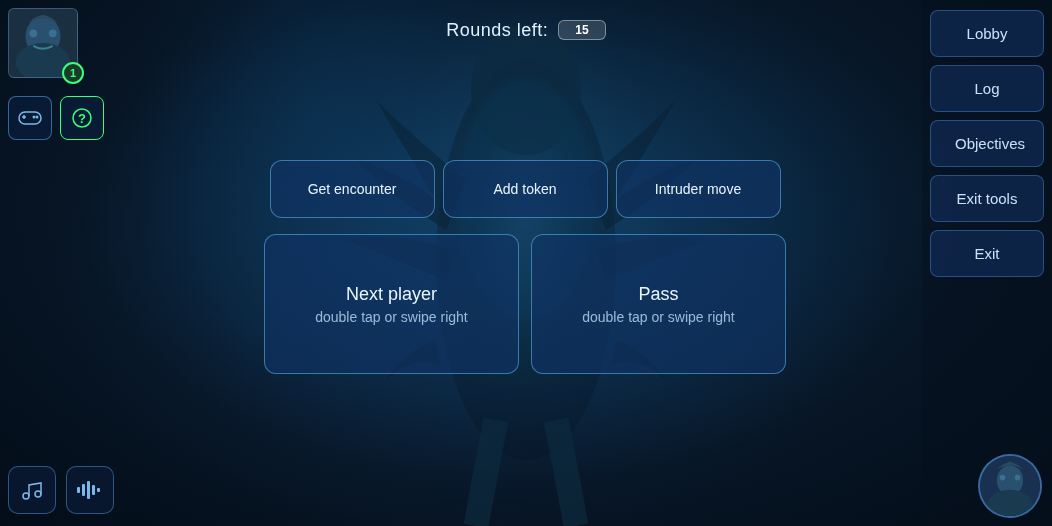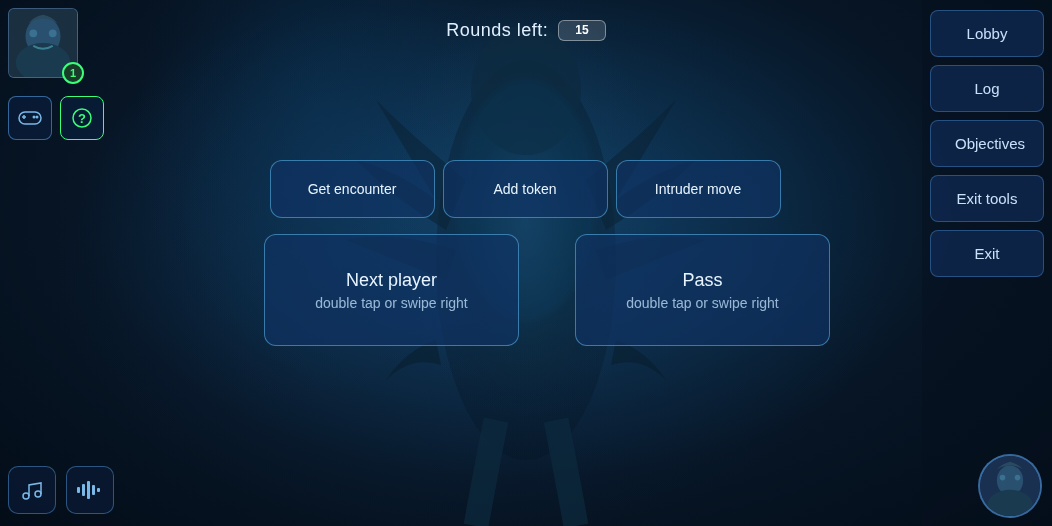--- a/index.html
+++ b/index.html
@@ -66,20 +66,21 @@
       right: 0;
       height: 60px;
       display: flex;
       align-items: center;
       justify-content: center;
       z-index: 10;
     }
 
     .rounds-container {
       display: flex;
+      align-items: center;
       gap: 10px;
     }
 
     .rounds-label {
       color: #e0f0ff;
       font-size: 18px;
       font-weight: 500;
       letter-spacing: 0.5px;
     }
 
@@ -212,24 +213,23 @@
 
     .action-btn.small {
       width: 165px;
       height: 58px;
       font-size: 14px;
       font-weight: 500;
     }
 
     .action-btn.large {
       width: 255px;
-      height: 112px;
+      height: 140px;
       font-size: 18px;
       font-weight: 500;
-      margin-left: 44px;
     }
 
     .action-btn .btn-subtitle {
       font-size: 14px;
       color: rgba(200,230,255,0.75);
       margin-top: 4px;
       font-weight: 400;
     }
 
     

